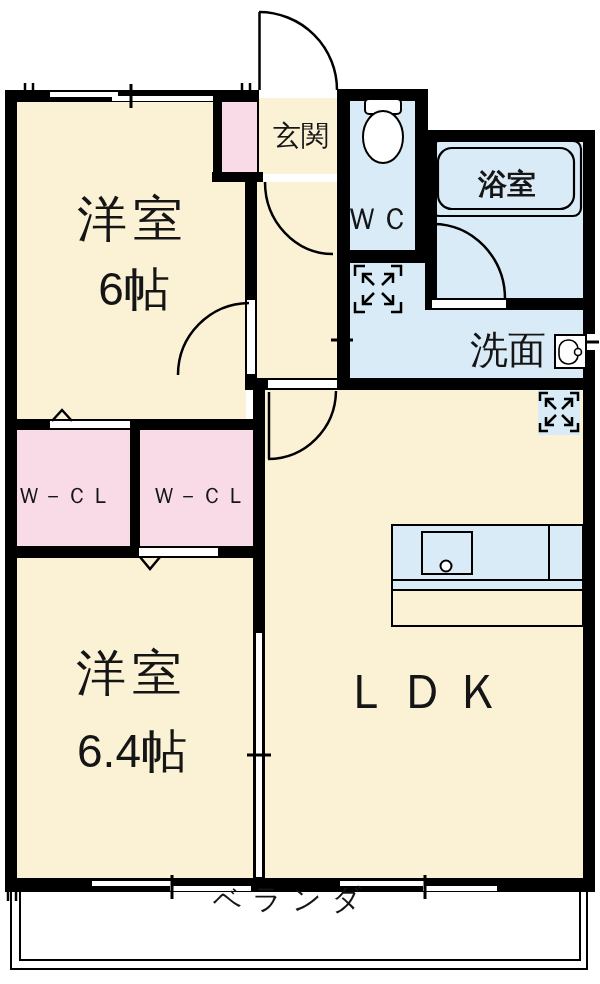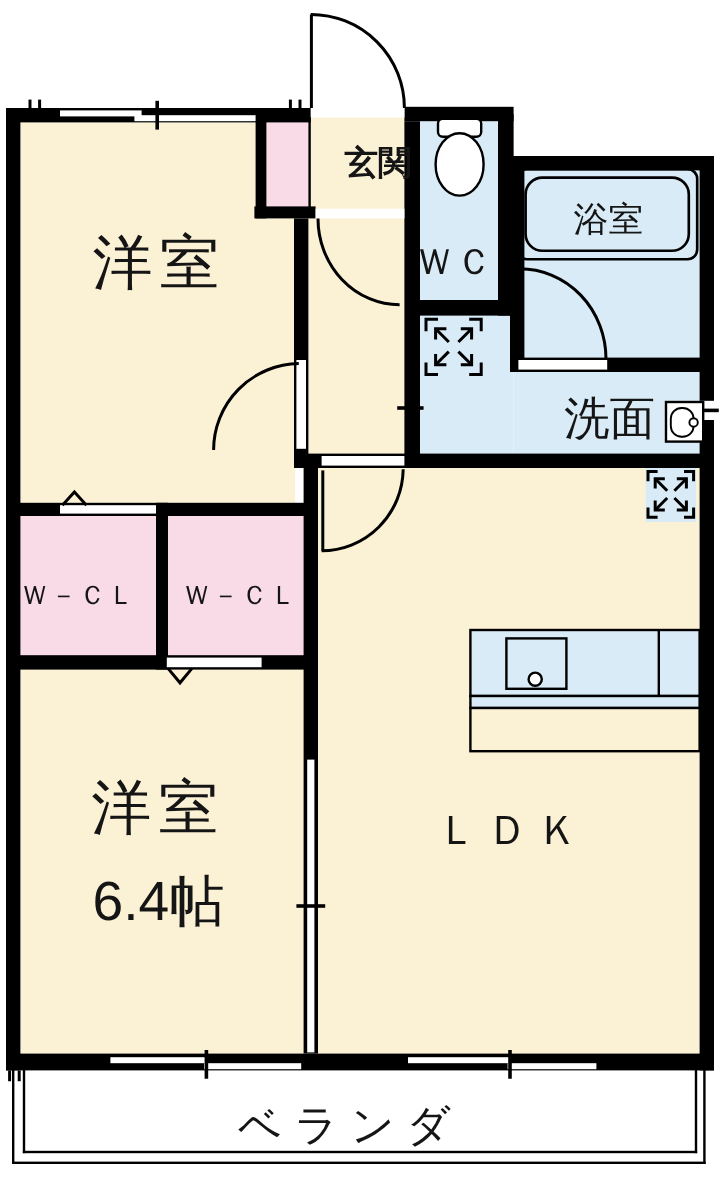--- a/index.html
+++ b/index.html
@@ -162,31 +162,32 @@
       <path d="M3,-3 L13,-13"></path>
         <path d="M5,-13 L13,-13 L13,-5"></path>
       <path d="M3,3 L13,13"></path>
         <path d="M13,5 L13,13 L5,13"></path>
       <path d="M-3,3 L-13,13"></path>
         <path d="M-5,13 L-13,13 L-13,5"></path>
     </g>
   </svg>
 
   <div class="label" style="left:133px;top:219px;font-size:50px;letter-spacing:6px;">洋室</div>
+  <div class="label" style="left:134px;top:289px;font-size:46px;">6帖</div>
 
-  <div class="label" style="left:315px;top:136px;font-size:28px;font-weight:bold;">玄関</div>
+  <div class="label" style="left:301px;top:136px;font-size:28px;">玄関</div>
 
   <div class="label" style="left:380px;top:219px;font-size:30px;letter-spacing:3px;">ＷＣ</div>
 
-  <div class="label" style="left:507px;top:184px;font-size:29px;">浴室</div>
+  <div class="label" style="left:507px;top:184px;font-size:29px;font-weight:bold;">浴室</div>
 
   <div class="label" style="left:508px;top:350px;font-size:38px;">洗面</div>
 
   <div class="label" style="left:66px;top:496px;font-size:22px;letter-spacing:2px;">Ｗ－ＣＬ</div>
   <div class="label" style="left:201px;top:496px;font-size:22px;letter-spacing:2px;">Ｗ－ＣＬ</div>
 
   <div class="label" style="left:132px;top:673px;font-size:50px;letter-spacing:6px;">洋室</div>
   <div class="label" style="left:132px;top:751px;font-size:46px;text-align:right;">6.4帖</div>
 
-  <div class="label" style="left:427px;top:692px;font-size:34px;letter-spacing:8px;">ＬＤＫ</div>
+  <div class="label" style="left:427px;top:692px;font-size:48px;letter-spacing:8px;">ＬＤＫ</div>
 
-  <div class="label" style="left:292px;top:938px;font-size:36px;letter-spacing:10px;">ベランダ</div>
+  <div class="label" style="left:292px;top:899px;font-size:29px;letter-spacing:10px;">ベランダ</div>
 </div>
 
 </body></html>

